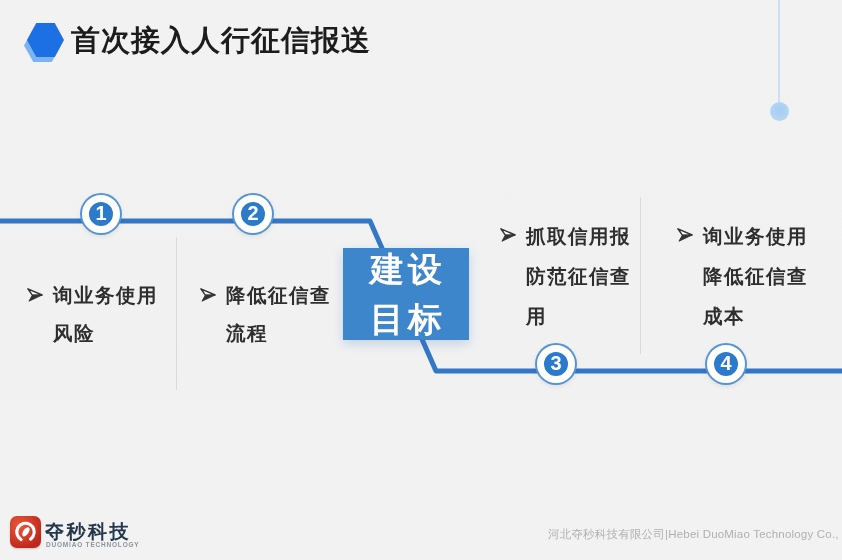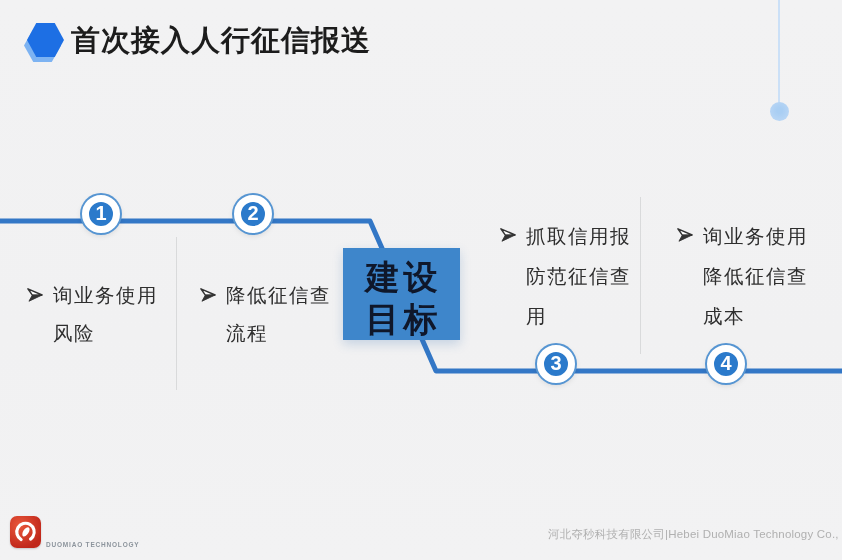--- a/index.html
+++ b/index.html
@@ -53,30 +53,30 @@
     color:#fff;font-weight:bold;font-size:20px;
   }
   .milestone span{transform:translateY(-1px);}
   .m1{left:82px;top:195px;}
   .m2{left:234px;top:195px;}
   .m3{left:537px;top:345px;}
   .m4{left:707px;top:345px;}
 
   
   .center-box{
-    position:absolute;left:343px;top:248px;width:117px;height:92px;
-    background:var(--box-blue);color:#0f172a;font-weight:bold;font-size:34px;
+    position:absolute;left:343px;top:248px;width:126px;height:92px;
+    background:var(--box-blue);color:#ffffff;font-weight:bold;font-size:34px;
     letter-spacing:4px;text-align:center;display:flex;flex-direction:column;
-    justify-content:flex-end;line-height:42px;
+    justify-content:space-between;line-height:42px;
     box-shadow:0 4px 10px rgba(47,107,171,.22);
   }
   .center-box span{display:block;text-indent:4px;}
 
   
-  .goal-item{position:absolute;color:var(--text-dark);font-weight:normal;}
+  .goal-item{position:absolute;color:var(--text-dark);font-weight:bold;}
   .goal-item .arrow{position:absolute;left:0;top:11px;width:18px;height:16px;}
   .goal-lines{margin-left:27px;}
   .goal-lines span{display:block;font-size:19.5px;line-height:38px;letter-spacing:1.5px;white-space:nowrap;}
   .g1{left:26px;top:276px;}
   .g2{left:199px;top:276px;}
   .g3{left:499px;top:216px;}
   .g4{left:676px;top:216px;}
   .g3 .goal-lines span,.g4 .goal-lines span{line-height:40px;}
 
   .divider-v{position:absolute;width:1px;background:var(--divider-gray);}
@@ -185,16 +185,17 @@
 
   <div class="divider-v divider-left"></div>
   <div class="divider-v divider-right"></div>
 
   <div class="logo-mark">
     <svg viewBox="0 0 32 32" aria-hidden="true">
       <circle cx="16" cy="16" r="9" fill="none" stroke="#fff" stroke-width="3.2" stroke-dasharray="46 11" transform="rotate(120 16 16)" stroke-linecap="round"></circle>
       <ellipse cx="16.3" cy="15.6" rx="2.8" ry="5.4" fill="#fff" transform="rotate(33 16 16)"></ellipse>
     </svg>
   </div>
+  <div class="logo-text">夺秒科技</div>
   <div class="logo-subtext">DUOMIAO TECHNOLOGY</div>
   <div class="footer-company">河北夺秒科技有限公司|Hebei DuoMiao Technology Co., Ltd</div>
 
 </div>
 
 </body></html>

